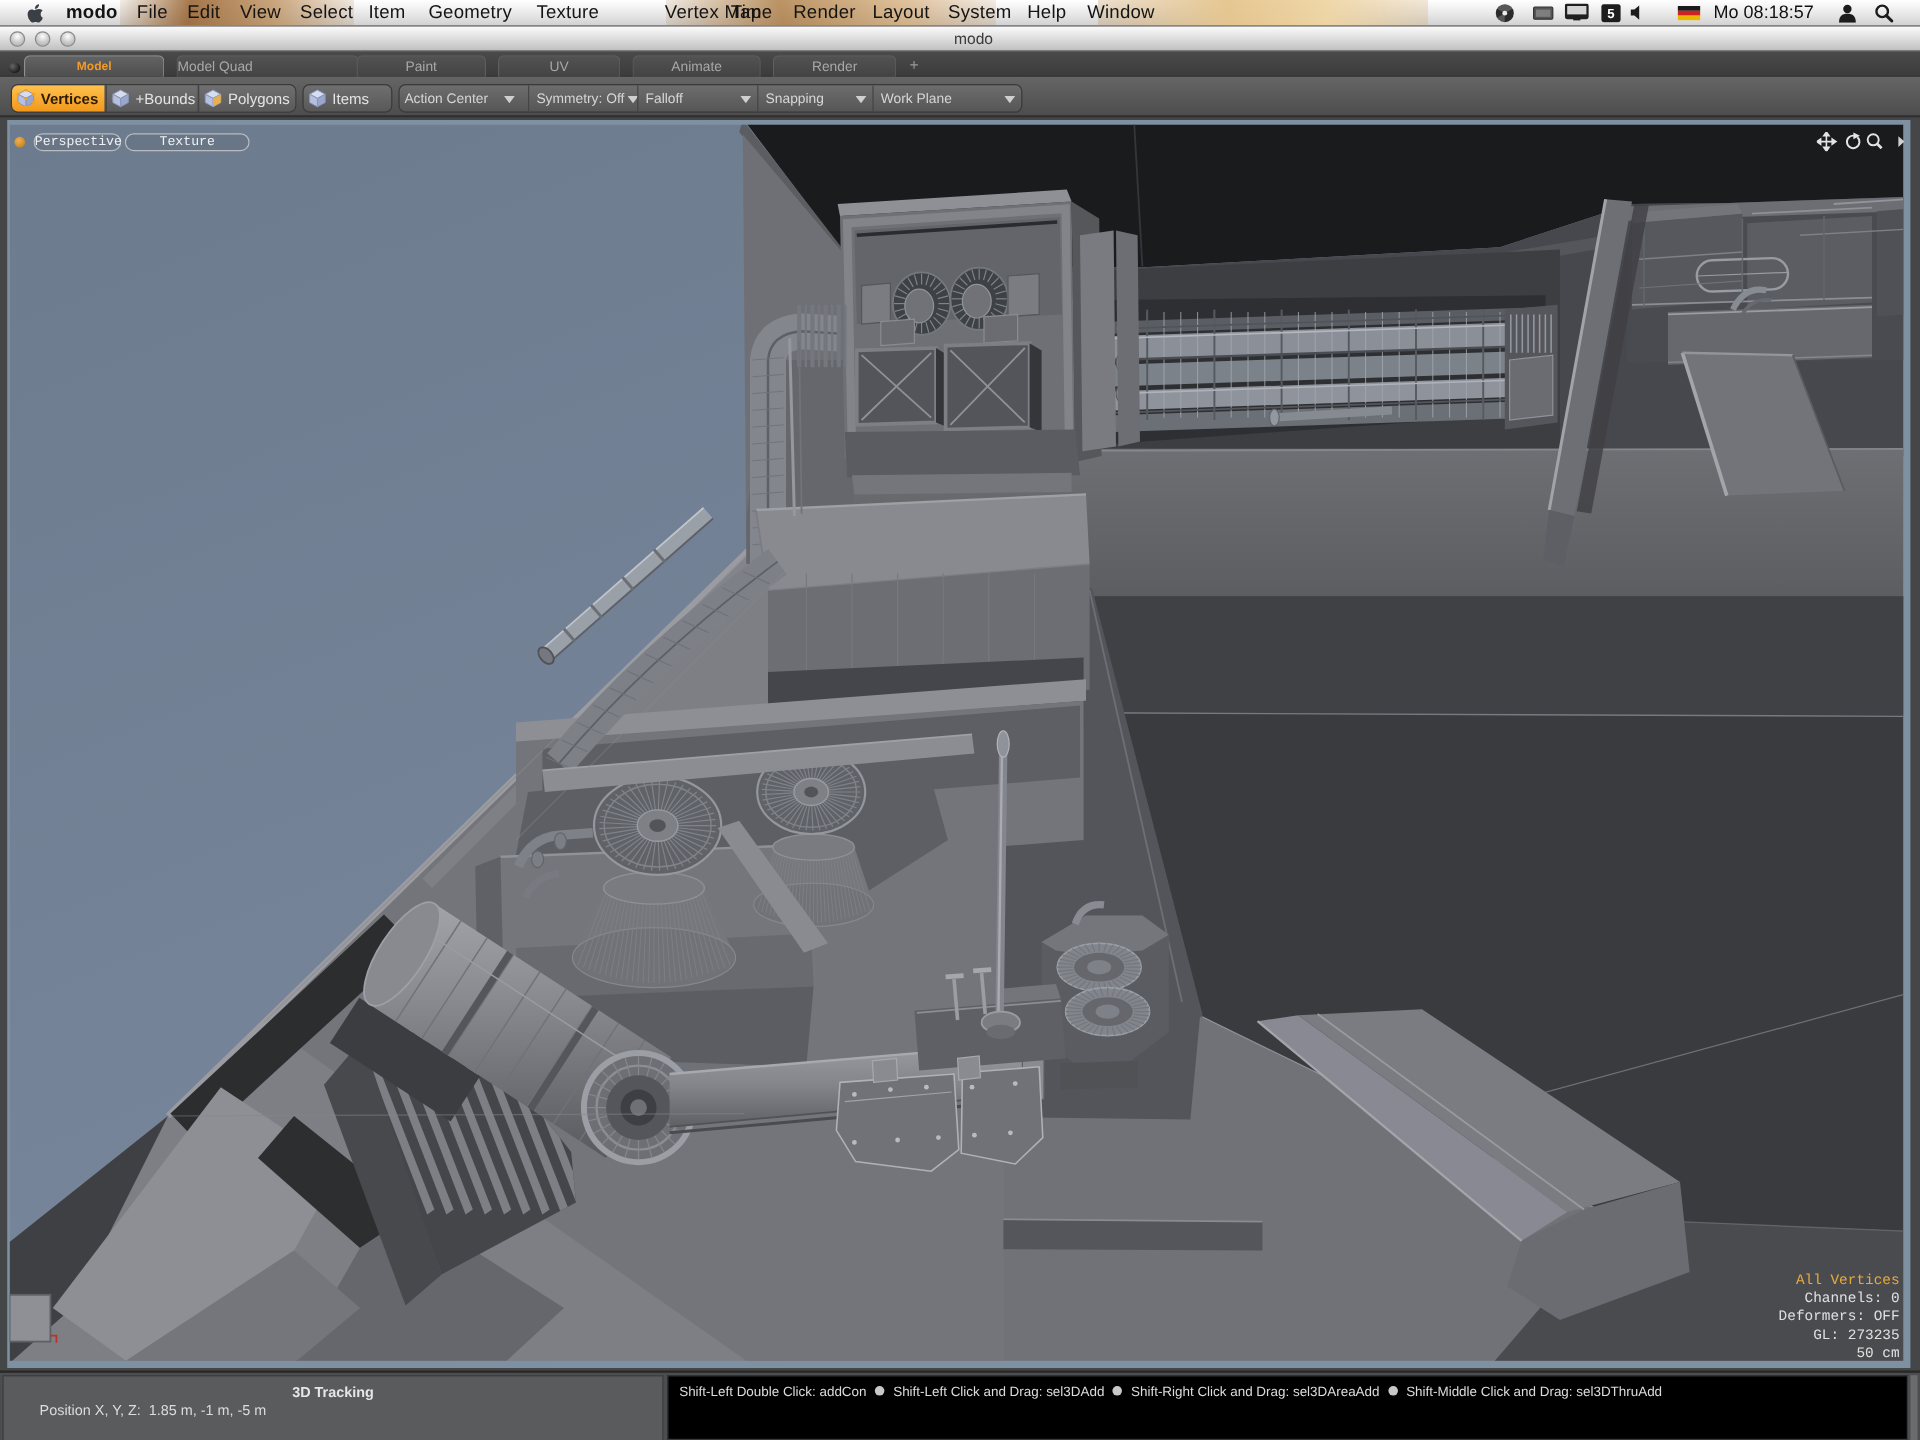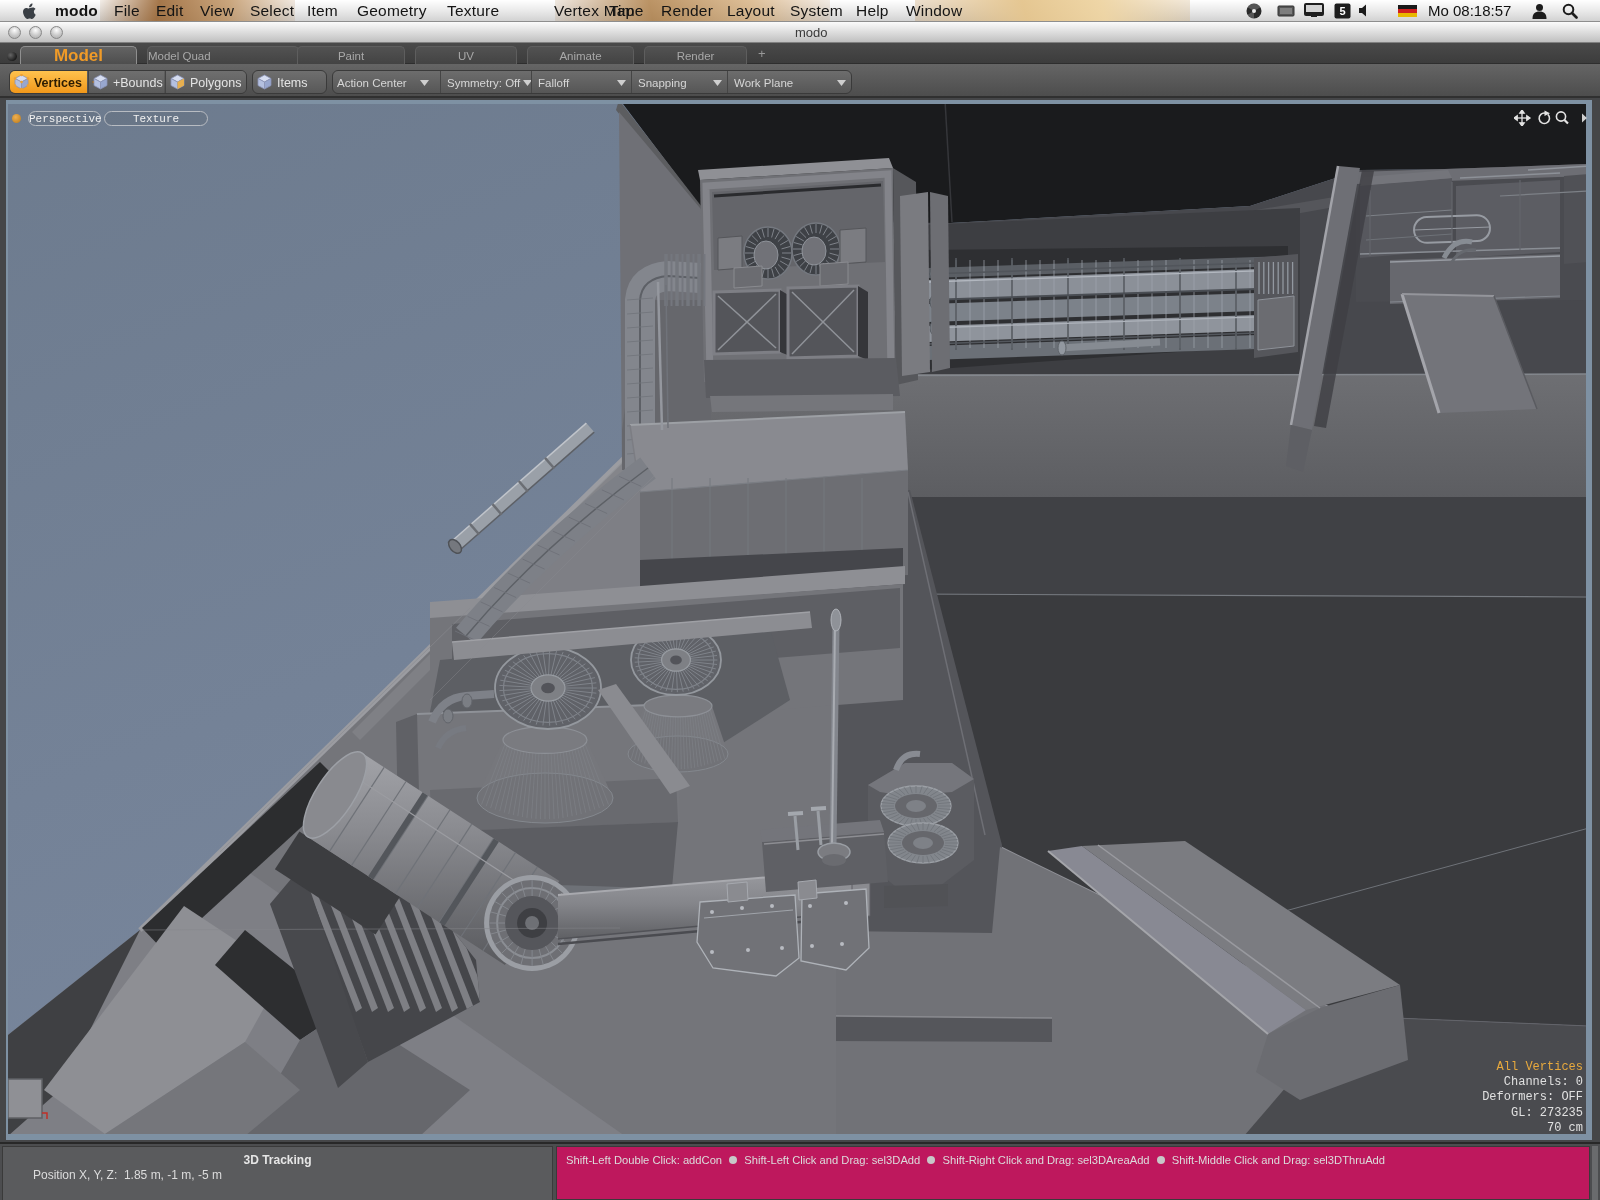--- a/index.html
+++ b/index.html
@@ -63,21 +63,21 @@
     </svg>
 </div>
 <div class="abs" style="left:0;top:21px;width:1600px;height:22px;background:linear-gradient(#fbfbfb,#d8d8d8 60%,#c0c0c0);border-top:1px solid #8e8e8e;border-bottom:1px solid #808080">
 <div class="abs" style="left:795px;top:3px;font-size:13px;color:#3a3a3a">modo</div>
 <div class="abs" style="left:8px;top:4px;width:13px;height:13px;border-radius:50%;background:radial-gradient(circle at 50% 30%,#fdfdfd,#c9c9c9 55%,#a8a8a8);border:1px solid #888"></div>
 <div class="abs" style="left:29px;top:4px;width:13px;height:13px;border-radius:50%;background:radial-gradient(circle at 50% 30%,#fdfdfd,#c9c9c9 55%,#a8a8a8);border:1px solid #888"></div>
 <div class="abs" style="left:50px;top:4px;width:13px;height:13px;border-radius:50%;background:radial-gradient(circle at 50% 30%,#fdfdfd,#c9c9c9 55%,#a8a8a8);border:1px solid #888"></div>
 </div>
 <div class="abs" style="left:0;top:43px;width:1600px;height:21px;background:linear-gradient(#4a4a4a,#3c3c3c);border-bottom:1px solid #2e2e2e">
     <div class="abs" style="left:7px;top:9px;width:10px;height:9px;border-radius:50% 50% 50% 50%;background:radial-gradient(circle at 35% 35%,#666,#1d1d1d 70%)"></div>
-    <div class="abs" style="left:20px;top:3px;width:117px;height:18px;border-radius:5px 5px 0 0;background:linear-gradient(#636363,#4e4e4e);border:1px solid #8f8f8f;border-bottom:none;color:#f09b28;font-weight:bold;font-size:17px;text-align:center;line-height:18px">Model</div>
+    <div class="abs" style="left:20px;top:3px;width:117px;height:18px;border-radius:5px 5px 0 0;background:linear-gradient(#636363,#4e4e4e);border:1px solid #8f8f8f;border-bottom:none;color:#f09b28;font-weight:bold;font-size:10px;text-align:center;line-height:18px">Model</div>
     <div class="abs" style="left:147px;top:3px;width:152px;height:18px;border-radius:5px 5px 0 0;background:linear-gradient(#525252,#434343);border:1px solid #5e5e5e;border-bottom:none;color:#a8a8a8;font-size:11.5px;text-align:left;line-height:18px">Model Quad</div>
     <div class="abs" style="left:297px;top:3px;width:108px;height:18px;border-radius:5px 5px 0 0;background:linear-gradient(#525252,#434343);border:1px solid #5e5e5e;border-bottom:none;color:#a8a8a8;font-size:11.5px;text-align:center;line-height:18px">Paint</div>
     <div class="abs" style="left:415px;top:3px;width:102px;height:18px;border-radius:5px 5px 0 0;background:linear-gradient(#525252,#434343);border:1px solid #5e5e5e;border-bottom:none;color:#a8a8a8;font-size:11.5px;text-align:center;line-height:18px">UV</div>
     <div class="abs" style="left:527px;top:3px;width:107px;height:18px;border-radius:5px 5px 0 0;background:linear-gradient(#525252,#434343);border:1px solid #5e5e5e;border-bottom:none;color:#a8a8a8;font-size:11.5px;text-align:center;line-height:18px">Animate</div>
     <div class="abs" style="left:644px;top:3px;width:103px;height:18px;border-radius:5px 5px 0 0;background:linear-gradient(#525252,#434343);border:1px solid #5e5e5e;border-bottom:none;color:#a8a8a8;font-size:11.5px;text-align:center;line-height:18px">Render</div>
     <div class="abs" style="left:758px;top:3px;font-size:13px;color:#999">+</div>
   </div>
 <div class="abs" style="left:0;top:64px;width:1600px;height:34px;background:linear-gradient(#656565,#4d4d4d);border-bottom:2px solid #303030">
     <div class="abs" style="left:9px;top:6px;width:238px;height:24px;border-radius:6px;border:1px solid #3a3a3a;overflow:hidden">
       <div class="abs" style="left:0;top:0;width:77px;height:24px;background:linear-gradient(#ffc24e,#f09416);color:#2d1c02;font-size:12.5px;font-weight:bold;line-height:24px">&nbsp;<svg width="17" height="16" viewBox="0 0 17 16" style="vertical-align:-3px">
@@ -809,24 +809,24 @@
 <path d="M 30.5 0.5 L 36 3.2 L 30.5 6 Z" fill="#e4e4e4"></path>
 <circle cx="47" cy="6.5" r="4.6" fill="none" stroke="#e4e4e4" stroke-width="1.6"></circle>
 <line x1="50.5" y1="10" x2="54" y2="13.5" stroke="#e4e4e4" stroke-width="2.2"></line>
 <path d="M 68 3.5 L 68 12.5 L 73 8 Z" fill="#d0d0d0"></path>
 </svg>
 <div class="abs" style="right:17px;top:962px;text-align:right;font-family:'Liberation Mono',monospace;font-size:12px;line-height:15.2px">
 <div style="color:#e8a93d">All Vertices</div>
 <div style="color:#e0e0e0">Channels: 0</div>
 <div style="color:#e0e0e0">Deformers: OFF</div>
 <div style="color:#e0e0e0">GL: 273235</div>
-<div style="color:#e0e0e0">70 cm</div>
+<div style="color:#e0e0e0">50 cm</div>
 </div>
 </div>
 <div class="abs" style="left:0;top:1142px;width:1600px;height:58px;background:#4c4d4f;border-top:2px solid #282828">
 <div class="abs" style="left:2px;top:2px;width:551px;height:64px;background:#5a5b5d;border:1px solid #3a3a3a">
 <div style="position:absolute;left:0;top:6px;width:100%;text-align:center;font-size:12px;font-weight:bold;color:#e6e6e6">3D Tracking</div>
 <div style="position:absolute;left:30px;top:21px;font-size:12px;color:#dcdcdc">Position X, Y, Z: &nbsp;1.85 m, -1 m, -5 m</div>
 </div>
-<div class="abs" style="left:556px;top:2px;width:1034px;height:54px;background:#be185d;border:1px solid #3a3a3a">
+<div class="abs" style="left:556px;top:2px;width:1034px;height:54px;background:#000000;border:1px solid #3a3a3a">
 <div style="position:absolute;left:9px;top:7px;font-size:11.2px;color:#dcdcdc">Shift-Left Double Click: addCon <span style="display:inline-block;width:8px;height:8px;border-radius:50%;background:#c8c8c8;margin:0 4px"></span> Shift-Left Click and Drag: sel3DAdd <span style="display:inline-block;width:8px;height:8px;border-radius:50%;background:#c8c8c8;margin:0 4px"></span> Shift-Right Click and Drag: sel3DAreaAdd <span style="display:inline-block;width:8px;height:8px;border-radius:50%;background:#c8c8c8;margin:0 4px"></span> Shift-Middle Click and Drag: sel3DThruAdd</div>
 </div>
 <div class="abs" style="left:1592px;top:2px;width:6px;height:54px;background:#6a6b6d"></div>
 </div>
 </body></html>

